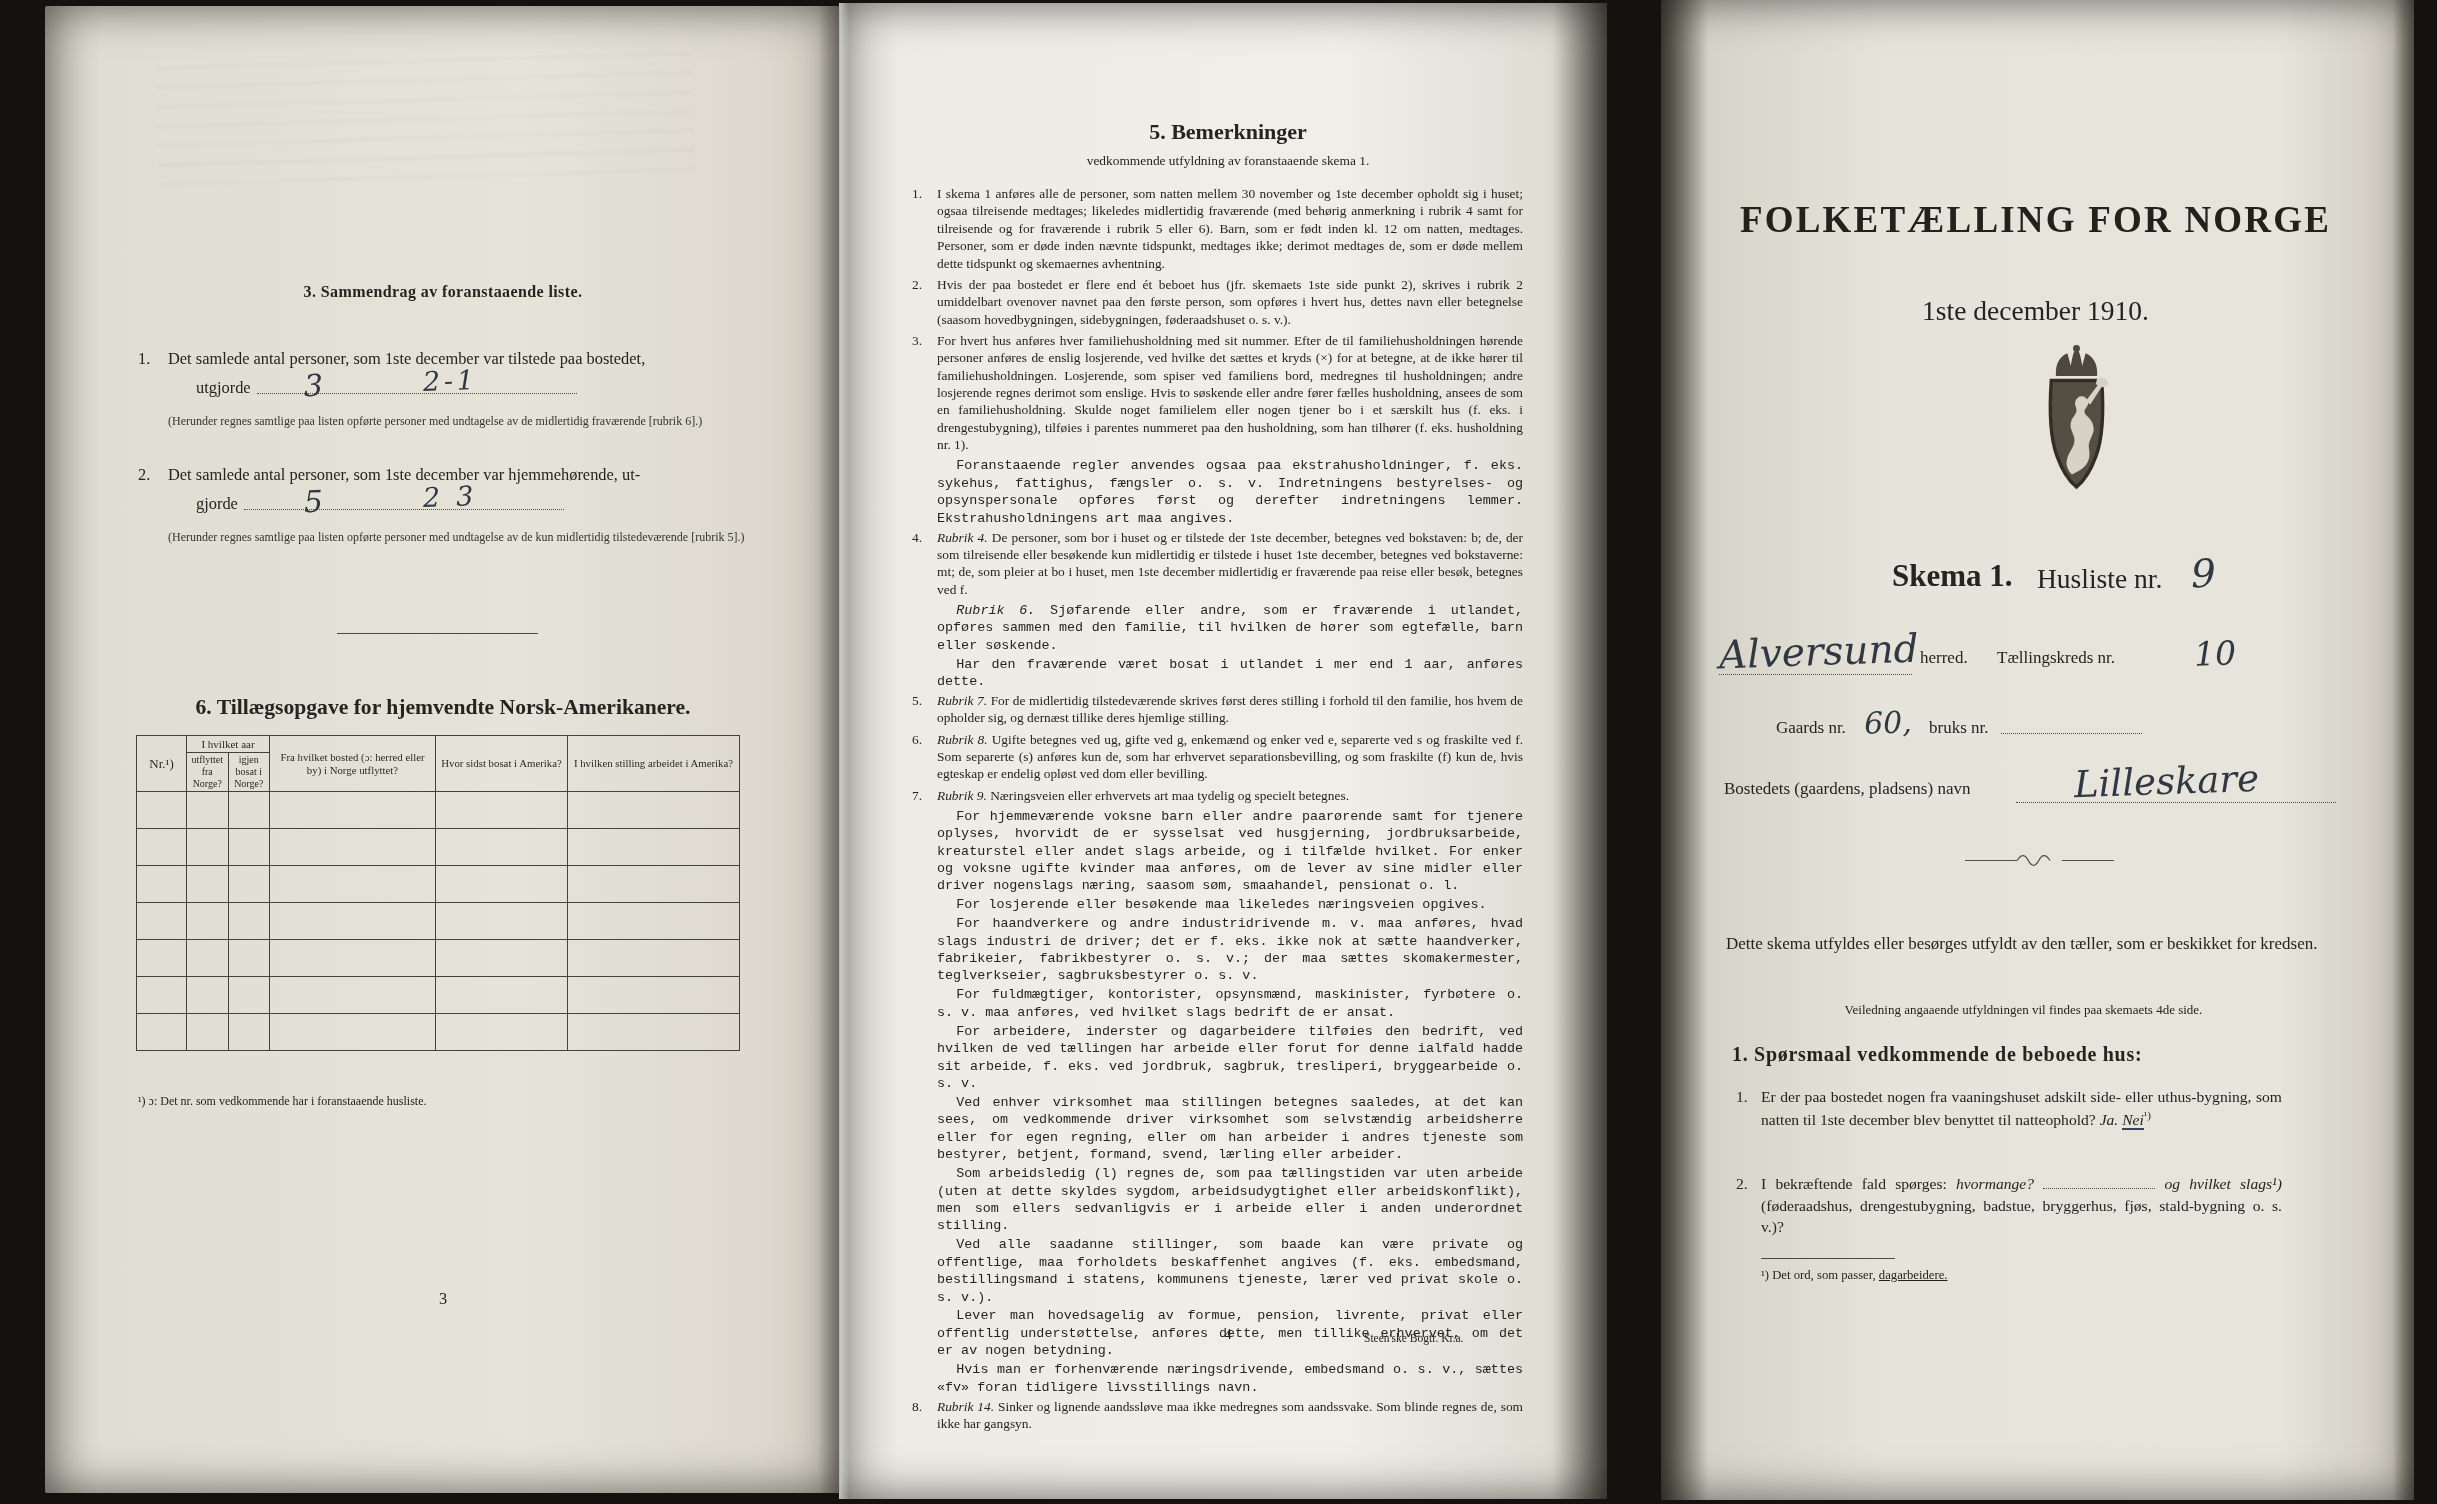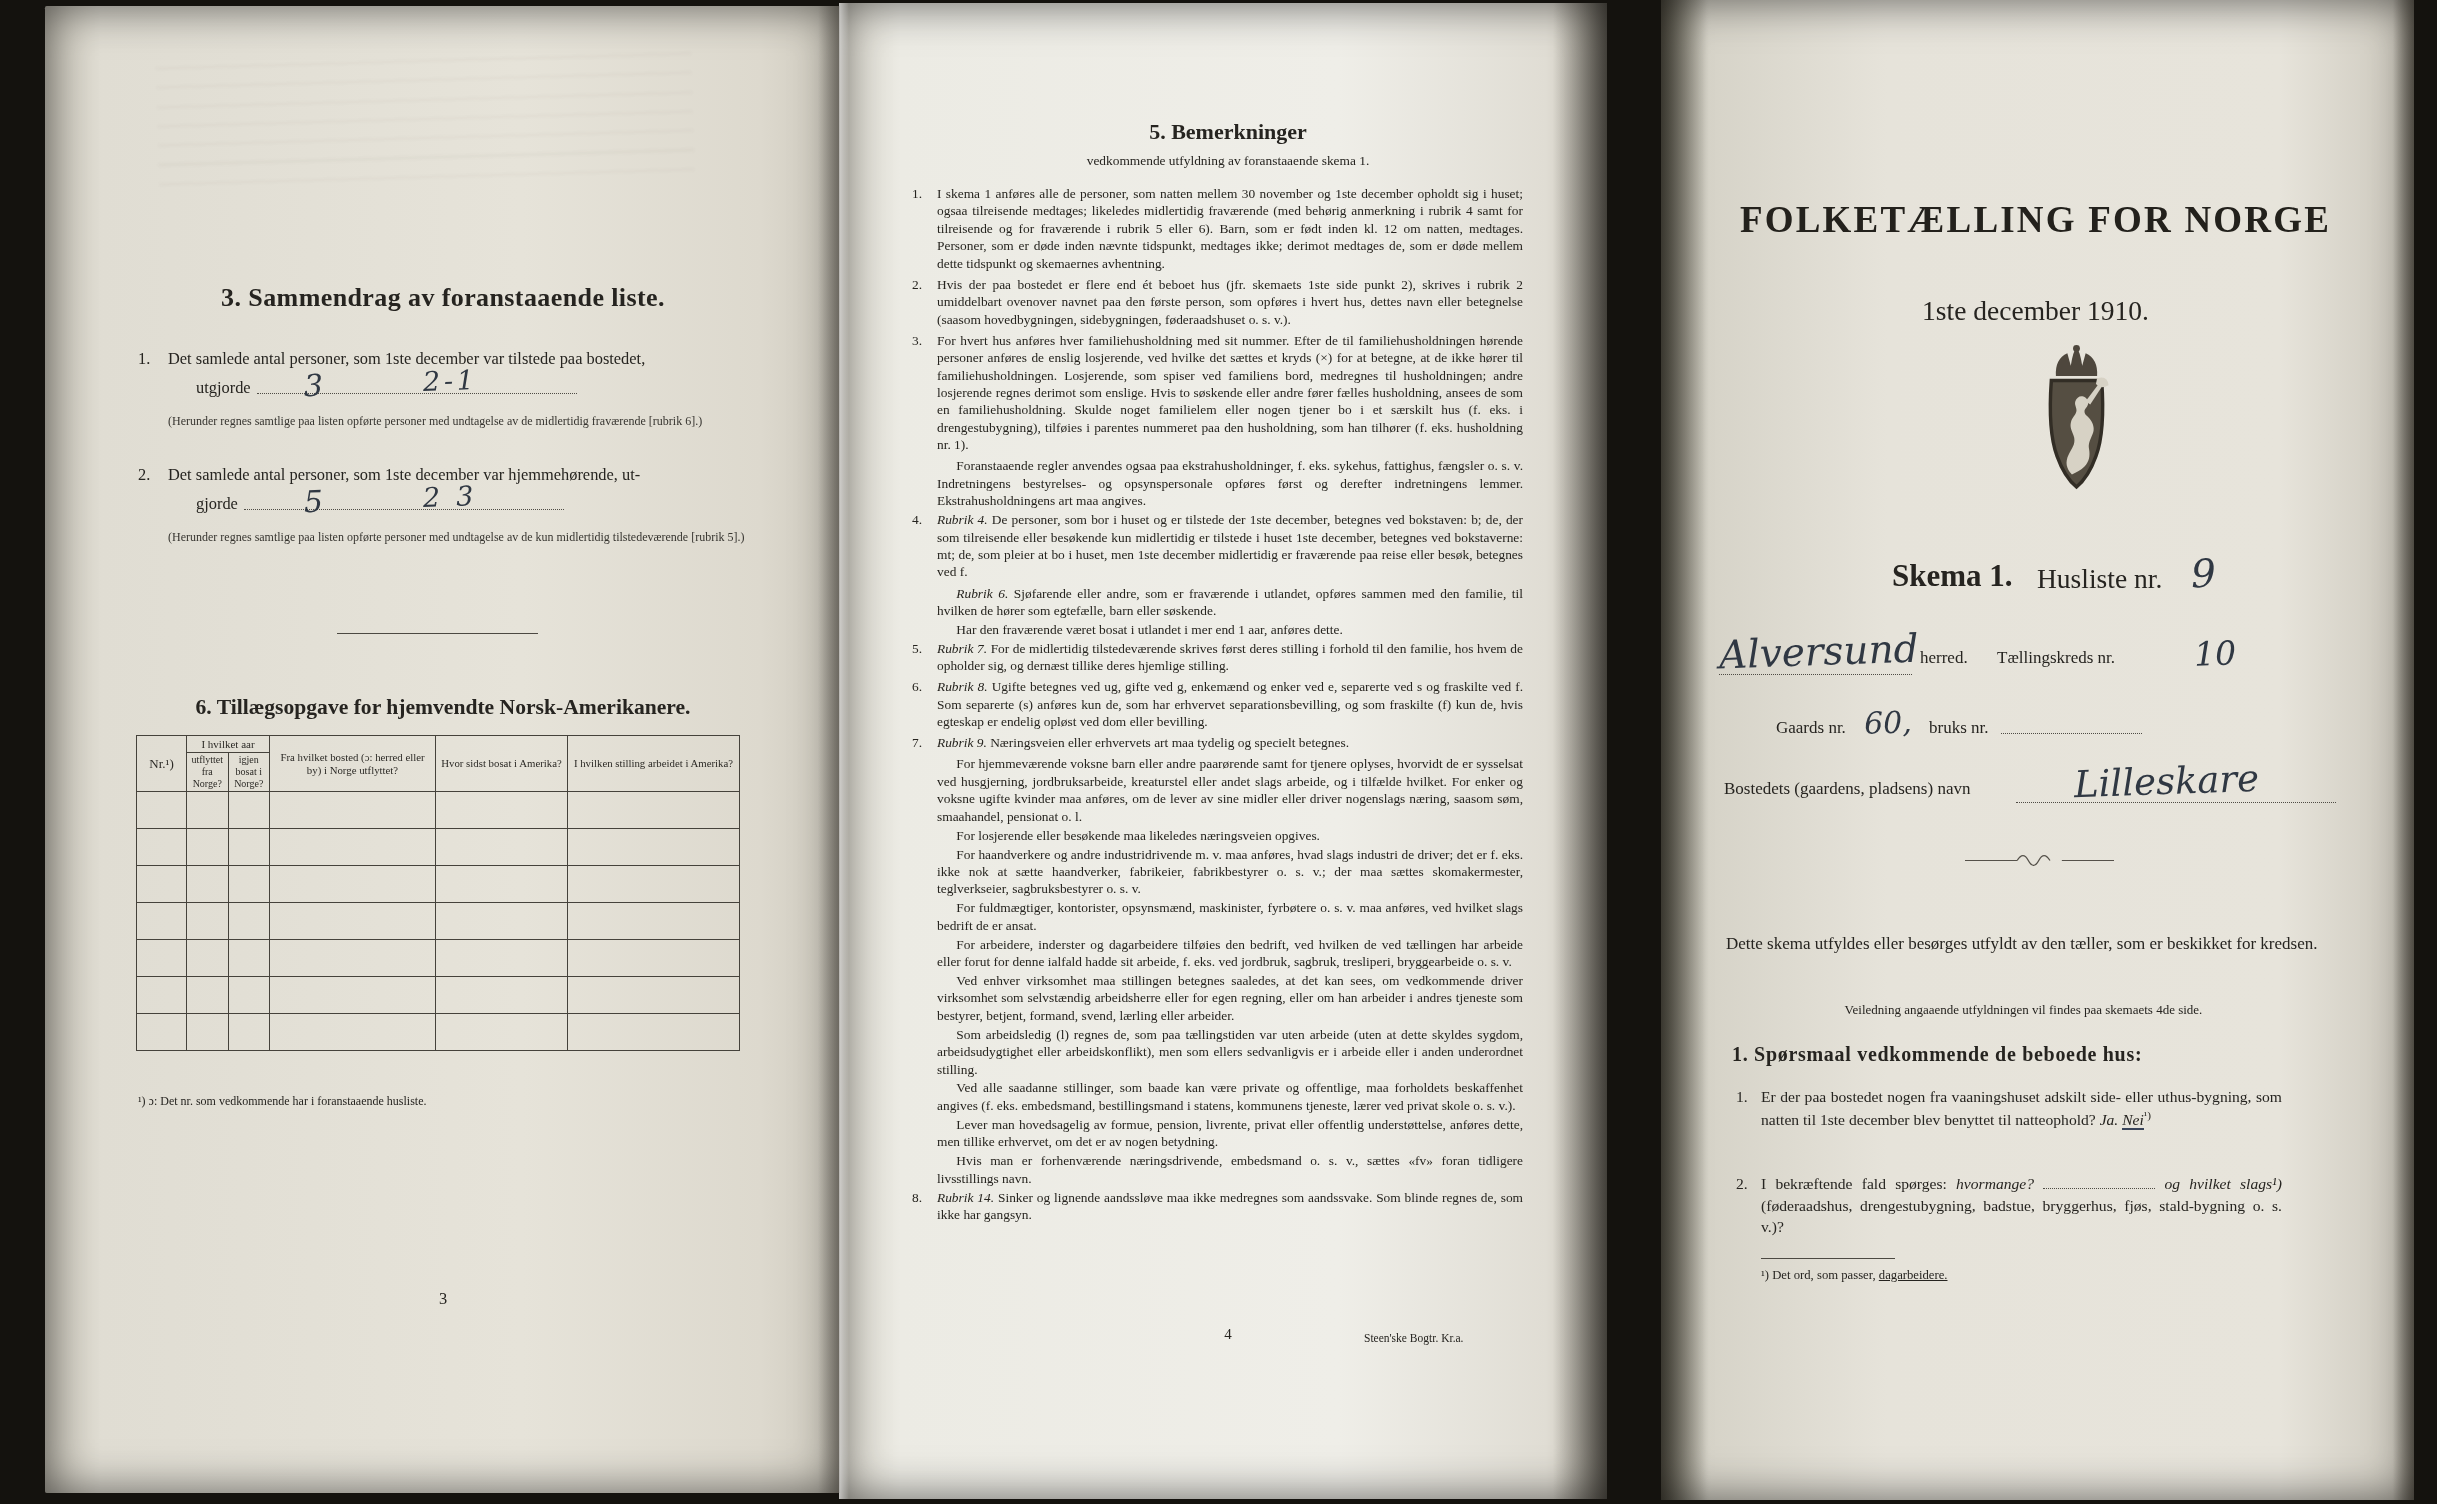--- a/index.html
+++ b/index.html
@@ -24,21 +24,21 @@
     background:linear-gradient(90deg,rgba(10,8,5,0.5),transparent);}
   .page-r::after{content:"";position:absolute;right:0;top:0;bottom:0;width:21px;z-index:3;pointer-events:none;
     background:linear-gradient(90deg,transparent,rgba(20,16,10,0.45));}
   .inner{position:absolute;inset:0;z-index:1;}
   .bleed{position:absolute;left:112px;top:45px;width:536px;height:127px;opacity:.55;pointer-events:none;
     background:repeating-linear-gradient(0deg,rgba(70,62,50,0.08) 0 2.2px,transparent 2.2px 19.3px);
     filter:blur(1.5px);transform:rotate(-1.6deg);}
 
   
   .p3-head{position:absolute;left:89px;top:277px;width:618px;text-align:center;
-    font-size:26px;font-weight:bold;letter-spacing:0.4px;}
+    font-size:16px;font-weight:bold;letter-spacing:0.4px;}
   .s3-item{position:absolute;left:93px;width:606px;font-size:16.4px;line-height:1.3;}
   #item1{top:342px;} #item2{top:458px;}
   .s3-num{position:absolute;left:0;top:0;}
   .s3-body{margin-left:30px;}
   .fill-line{position:relative;margin-top:6px;height:36px;margin-left:28px;}
   .dotline{display:inline-block;width:320px;height:1.05em;border-bottom:1.5px dotted #4f4c45;margin-left:6px;vertical-align:baseline;}
   .hand{font-family:"DejaVu Serif",serif;font-style:italic;color:#303843;transform:rotate(-2deg);display:inline-block;}
   .hv1{position:absolute;left:108px;top:-9px;font-size:30px;}
   .hv2{position:absolute;left:227px;top:-12px;font-size:27px;letter-spacing:3.7px;}
   .s3-note{font-size:12px;line-height:1.3;margin-top:3px;width:577px;color:#36342f;text-align:justify;}
@@ -54,21 +54,21 @@
   .p3-footnote{position:absolute;left:93px;top:1088px;font-size:12px;}
   .p3-pagenum{position:absolute;left:89px;top:1283px;width:618px;text-align:center;font-size:16.4px;}
 
   
   .p4-head{position:absolute;left:95px;top:116px;width:588px;text-align:center;font-size:22px;font-weight:bold;}
   .p4-sub{position:absolute;left:95px;top:150px;width:588px;text-align:center;font-size:13.4px;}
   .bems{position:absolute;left:98px;top:182px;width:586px;font-size:13.4px;line-height:1.3;
     text-align:justify;color:#26241f;}
   .bp{margin:0 0 3.7px 0;position:relative;}
   .bn{position:absolute;left:-25px;}
-  .bp.s{text-indent:19.3px;margin-bottom:1.5px;}
+  .bp.s{text-indent:19.3px;margin-bottom:1.5px;font-family:Liberation Mono, monospace;}
   .bl{font-style:italic;}
   .p4-pagenum{position:absolute;left:95px;top:1323px;width:588px;text-align:center;font-size:15px;}
   .p4-printer{position:absolute;left:525px;top:1329px;font-size:11.5px;}
 
   
   .rp-title{position:absolute;left:21px;top:198px;width:707px;text-align:center;
     font-size:37px;font-weight:bold;letter-spacing:2.2px;color:#23211c;}
   .rp-date{position:absolute;left:21px;top:295px;width:707px;text-align:center;font-size:27.5px;}
   .crest{position:absolute;left:356px;top:341px;width:119px;height:173px;}
   .rp-skema{position:absolute;left:0;top:558px;width:100%;height:60px;}

